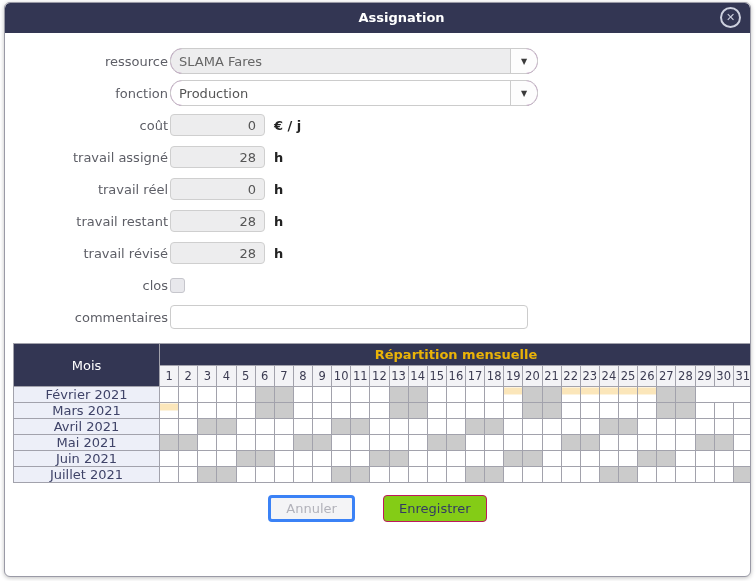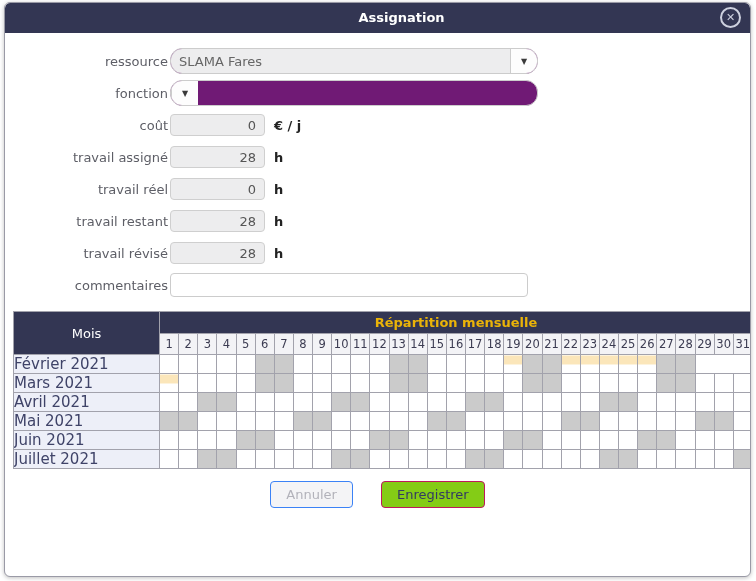--- a/index.html
+++ b/index.html
@@ -80,34 +80,34 @@
     border:1px solid #8d8d99;
   }
   .rep-table th,.rep-table td{border:1px solid var(--grid-border);padding:0;overflow:hidden;}
   .mois-th{background:var(--navy);color:#fff;font-size:13px;font-weight:normal;}
   .group-th{background:var(--navy);color:#eab308;font-size:13px;font-weight:bold;height:22px;}
   .day-th{
     background:#f3f3f6;color:#3c3c52;font-size:11.5px;font-weight:normal;
     height:21px;text-align:center;
   }
   .month-td{
-    background:var(--month-bg);color:var(--month-text);font-size:15px;
-    height:14px;
+    background:var(--month-bg);color:var(--month-text);font-size:13px;
+    text-align:center;height:14px;
   }
   td.day{background:#fff;}
   td.weekend{background:var(--weekend);}
   td.highlight{background:linear-gradient(to bottom,var(--highlight) 0%,var(--highlight) 50%,#fff 50%);}
   td.empty{background:#fff;border-left:none;border-right:none;}
 
   .footer{text-align:center;margin-top:12px;}
   .btn{
     display:inline-block;height:27px;padding:0 15px;margin:0 12px;
     border-radius:4px;font-family:inherit;font-size:13px;cursor:pointer;
   }
-  .btn-cancel{background:#f4f4f6;border:1px solid #3b82f6;color:#b2b2ba;}
+  .btn-cancel{background:#f4f4f6;border:3px solid #3b82f6;color:#b2b2ba;}
   .btn-save{background:#84cc16;border:1px solid #be185d;color:#333a63;}
 </style>
 </head>
 <body>
 
 <div class="dialog">
   <div class="dialog-header">
     <div class="dialog-title">Assignation</div>
     <div class="close-btn">✕</div>
   </div>
@@ -120,20 +120,21 @@
         <span class="combo-text">SLAMA Fares</span>
         <span class="combo-btn">
             <span class="combo-arrow">▼</span>
           </span>
       </div>
     </div>
 
     <div class="frow">
       <label class="flabel">fonction</label>
       <div class="combobox">
+        <span class="combo-text">Production</span>
         <span class="combo-btn">
             <span class="combo-arrow">▼</span>
           </span>
       </div>
     </div>
 
     <div class="frow">
       <label class="flabel">coût</label>
       <div class="num-input">0</div>
       <span class="unit">€ / j</span>
@@ -156,20 +157,24 @@
       <div class="num-input">28</div>
       <span class="unit">h</span>
     </div>
 
     <div class="frow">
       <label class="flabel">travail révisé</label>
       <div class="num-input">28</div>
       <span class="unit">h</span>
     </div>
 
+    <div class="frow">
+      <label class="flabel">clos</label>
+      <span class="checkbox"></span>
+    </div>
 
     <div class="frow">
       <label class="flabel">commentaires</label>
       <input type="text" class="text-input" placeholder="" style="">
     </div>
 
     <table class="rep-table">
         <colgroup>
           <col style="width: 146px;">
           <col>

